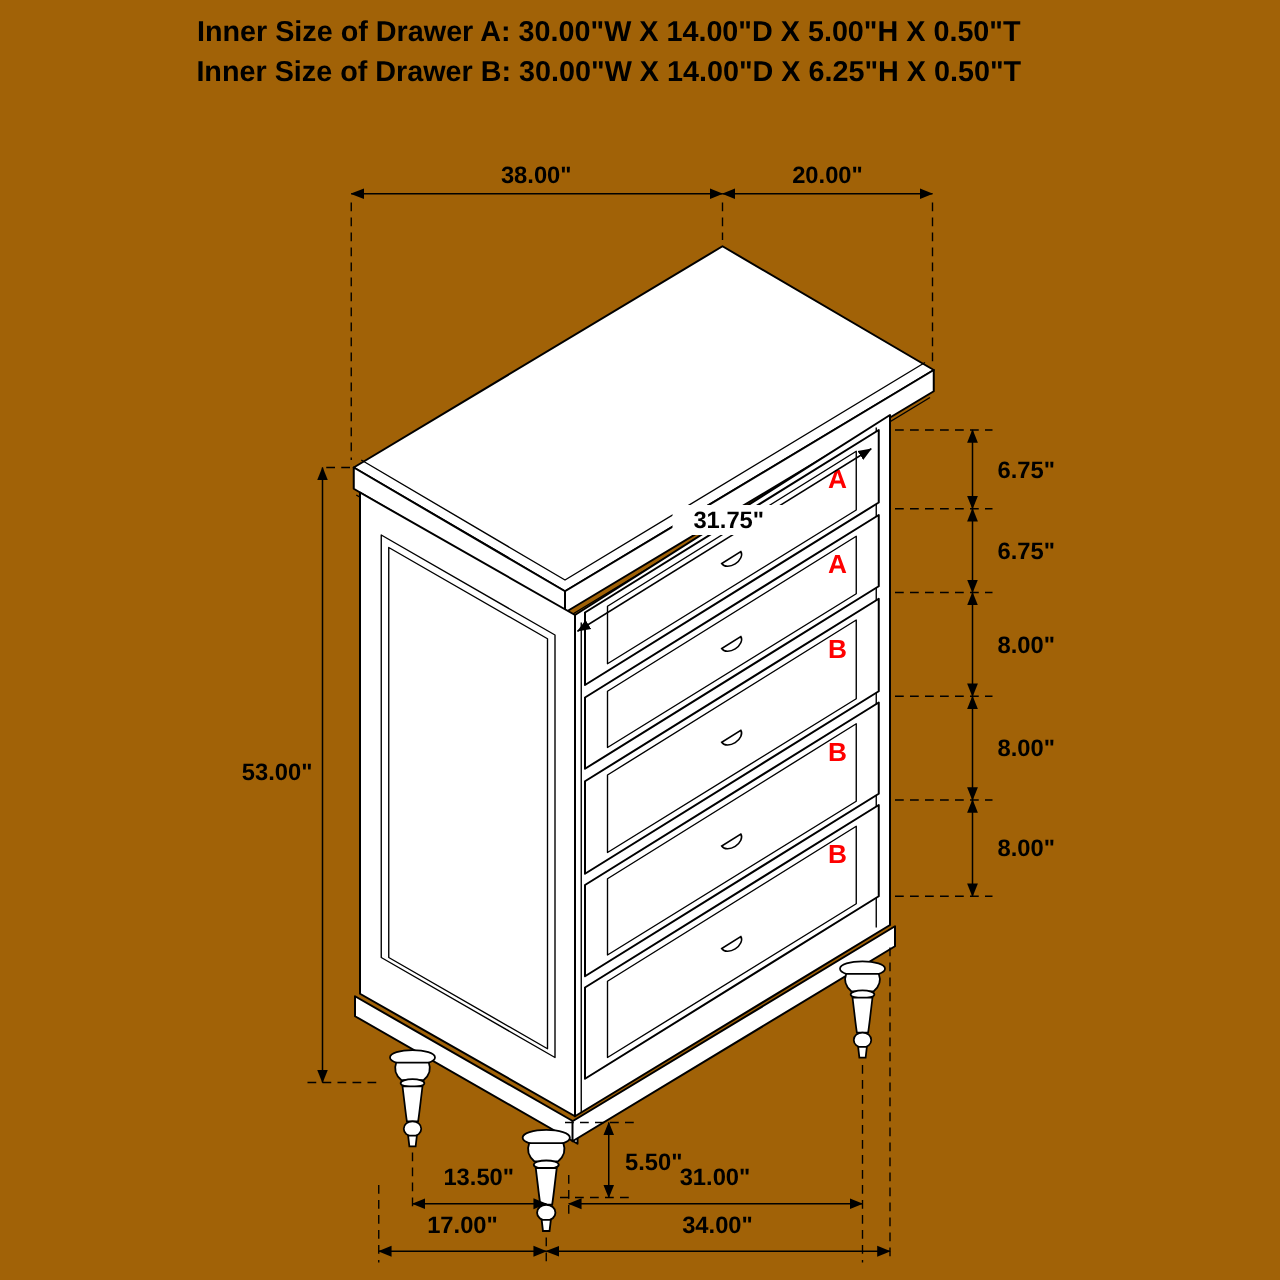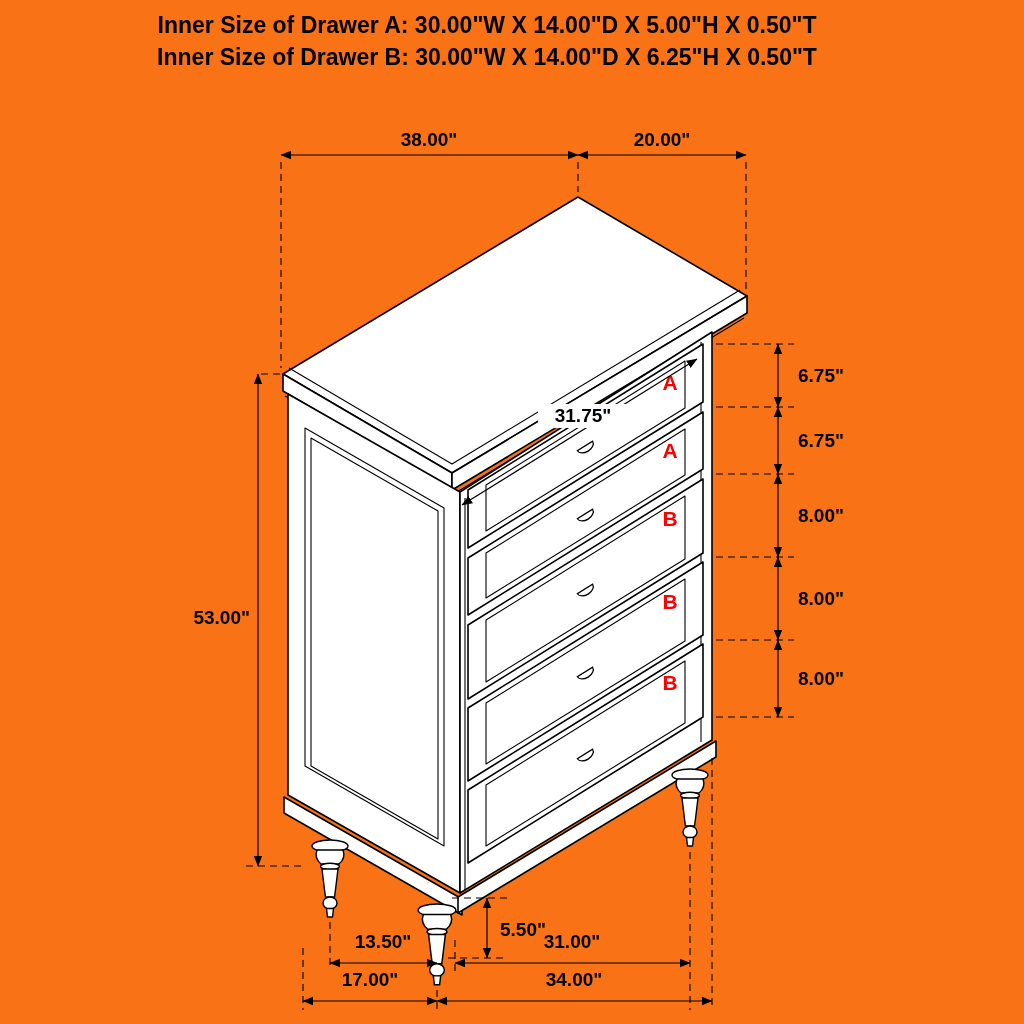--- a/index.html
+++ b/index.html
@@ -1,16 +1,16 @@
 <!DOCTYPE html>
 <html><head>
 <meta charset="utf-8">
 <style>
   html,body{margin:0;padding:0;background:#fff;}
-  .page{position:relative;width:1024px;height:1024px;background:#f97316;overflow:hidden;}
+  .page{position:relative;width:1024px;height:1024px;background:#a16207;overflow:hidden;}
   svg{position:absolute;left:0;top:0;}
   text{font-family:"Liberation Sans","DejaVu Sans",sans-serif;fill:#000;}
   .title{font-size:23px;font-weight:bold;}
   .dim-label{font-size:19px;font-weight:bold;}
   .letter{font-size:21px;font-weight:bold;fill:#fe0000;}
   .outline{fill:#ffffff;stroke:#000;stroke-width:1.6;stroke-linejoin:round;}
   .detail{fill:none;stroke:#000;stroke-width:1.1;stroke-linejoin:round;}
   .dim{stroke:#000;stroke-width:1.2;fill:none;}
   .ext{stroke:#000;stroke-width:1.1;fill:none;stroke-dasharray:7 5;}
 </style>

